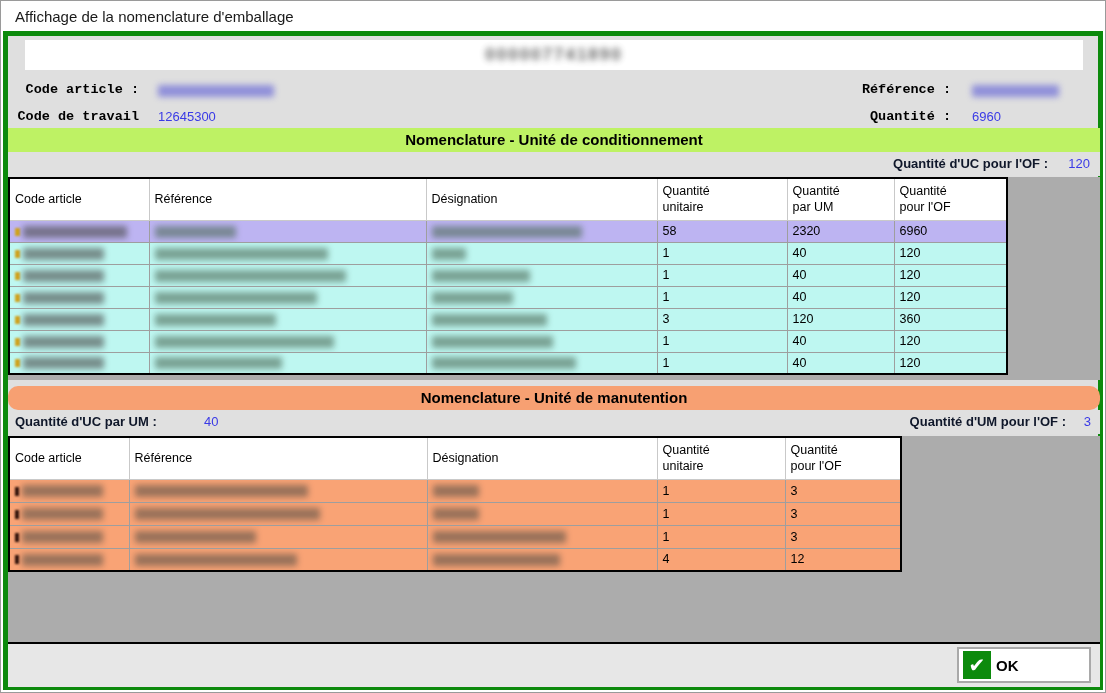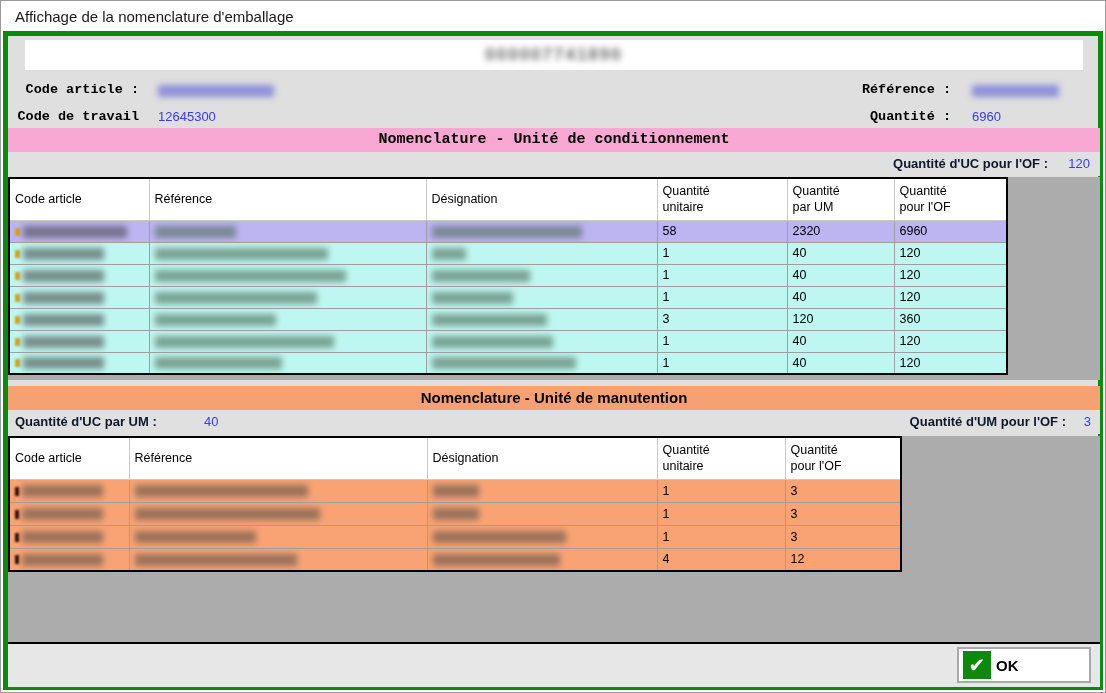--- a/index.html
+++ b/index.html
@@ -23,22 +23,22 @@
   .of-num { font-size:17px; font-weight:bold; letter-spacing:2px; color:#3a3a3a;
             filter:blur(3px); opacity:.8; }
   .hlabel { position:absolute; font-size:13.5px; font-weight:bold; color:#000; text-align:right;font-family:Liberation Mono, monospace; }
   .hvalue { position:absolute; font-size:13px; color:#3a3ae6; }
   .mask   { filter:blur(3px); opacity:.6; white-space:nowrap; display:inline-block;
             overflow:hidden; max-width:100%; vertical-align:middle; }
   .mask.blue  { color:#5b5bd6; font-size:11px; letter-spacing:-2px; }
   
   .banner { position:absolute; left:0; width:1092px; height:24px; text-align:center;
             font-size:15px; font-weight:bold; color:#000; line-height:24px; }
-  .uc-banner { top:92px;  background:#f9a8d4;font-family:Liberation Mono, monospace; }
-  .um-banner { top:350px; background:#f7a072; }
+  .uc-banner { top:92px;  background:#bef264; }
+  .um-banner { top:350px; background:#f7a072;border-radius:10px; }
   .strip  { position:absolute; left:0; width:1092px; height:24px; background:#e0e0e0; }
   .uc-strip { top:116px; }
   .um-strip { top:374px; }
   .slabel { position:absolute; top:4px; font-size:13px; font-weight:bold; color:#0f172a; }
   .svalue { position:absolute; top:4px; font-size:13px; color:#3a3ae6; }
   
   .filler { position:absolute; background:#acacac; }
   .f1 { left:0; top:141px; width:1092px; height:203px; }
   .f2 { left:0; top:400px; width:1092px; height:206px; }
   .tbl-wrap { position:absolute; left:0;border-radius:20px; }

